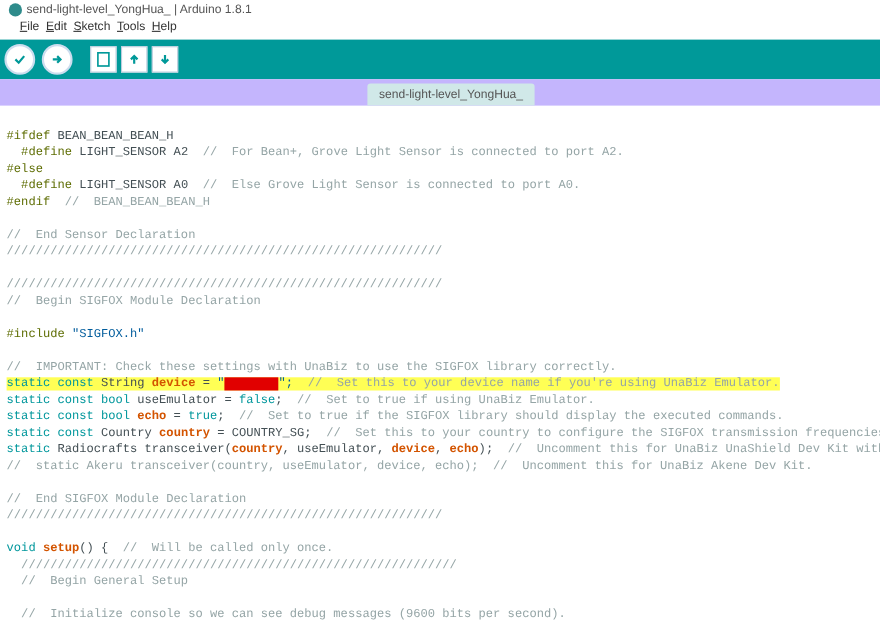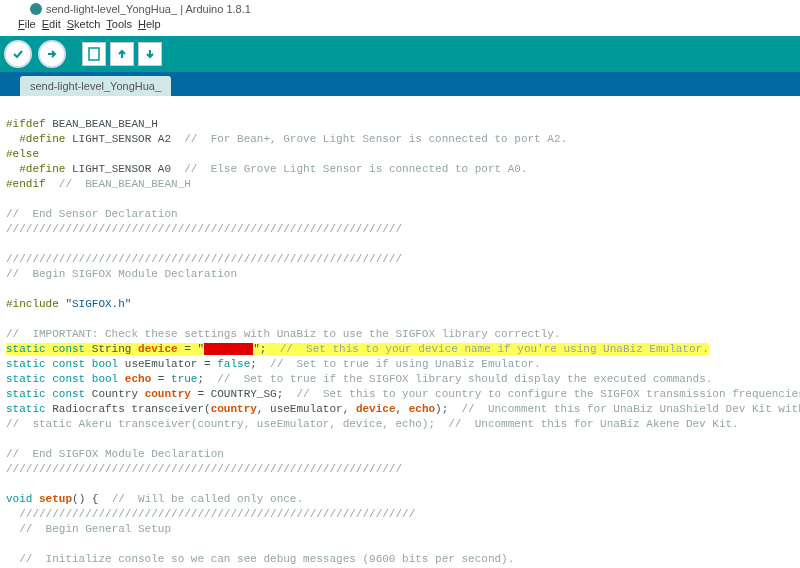--- a/index.html
+++ b/index.html
@@ -14,21 +14,20 @@
     color: #333;
   }
   .titlebar {
     height: 18px;
     padding-left: 8px;
     font-size: 11px;
     color: #555;
     display: flex;
     align-items: center;
     gap: 4px;
-    margin-left: 22px;
   }
   .titlebar .logo {
     width: 12px; height: 12px; border-radius: 50%;
     background: #2e8b8b; display:inline-block;
   }
   .menubar {
     height: 18px;
     padding-left: 16px;
     font-size: 11px;
     color: #333;
@@ -56,24 +55,25 @@
   .tool-group {
     display:flex; gap:4px; margin-left:10px;
   }
   .tool-square {
     width: 22px; height: 22px;
     background:#fff; border:1px solid #bcd;
     display:flex;align-items:center;justify-content:center;
     color:#009999;font-size:13px;font-weight:bold;
   }
   .tab-strip {
-    background: #0369a1;
+    background: #c4b5fd;
     height: 24px;
     display:flex; align-items:flex-end;
     padding-left: 20px;
+    justify-content: center;
   }
   .tab {
     background: #d0e8e8;
     color: #555;
     font-size: 11px;
     padding: 4px 10px;
     border-top-left-radius: 3px;
     border-top-right-radius: 3px;
   }
   .editor {

